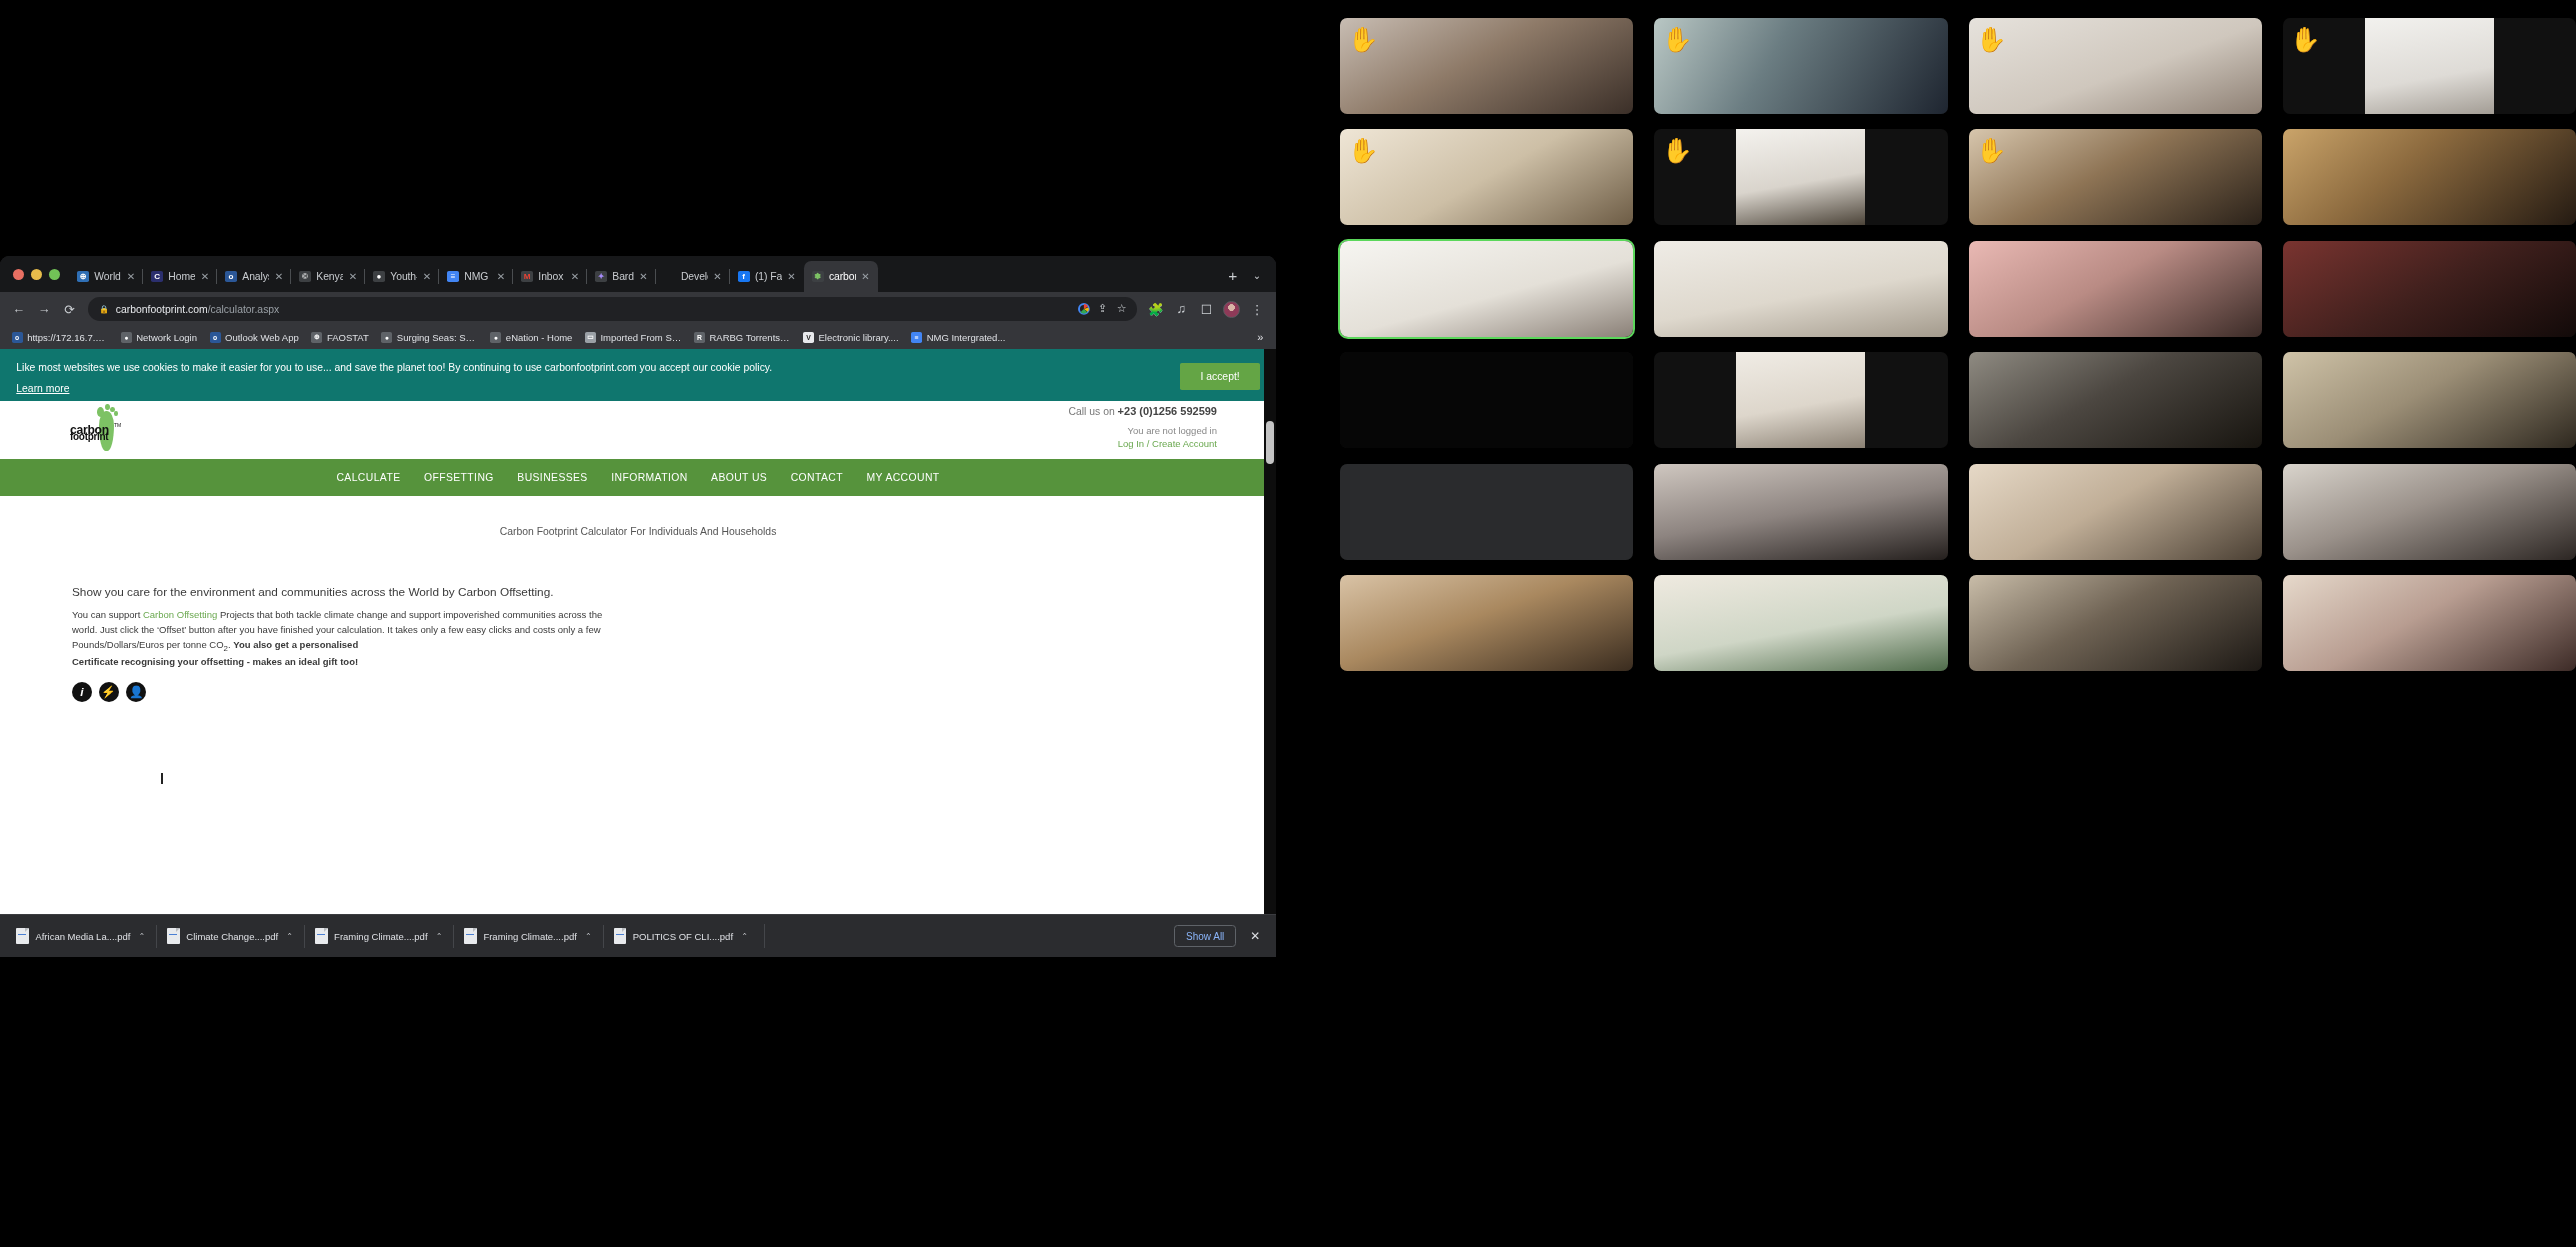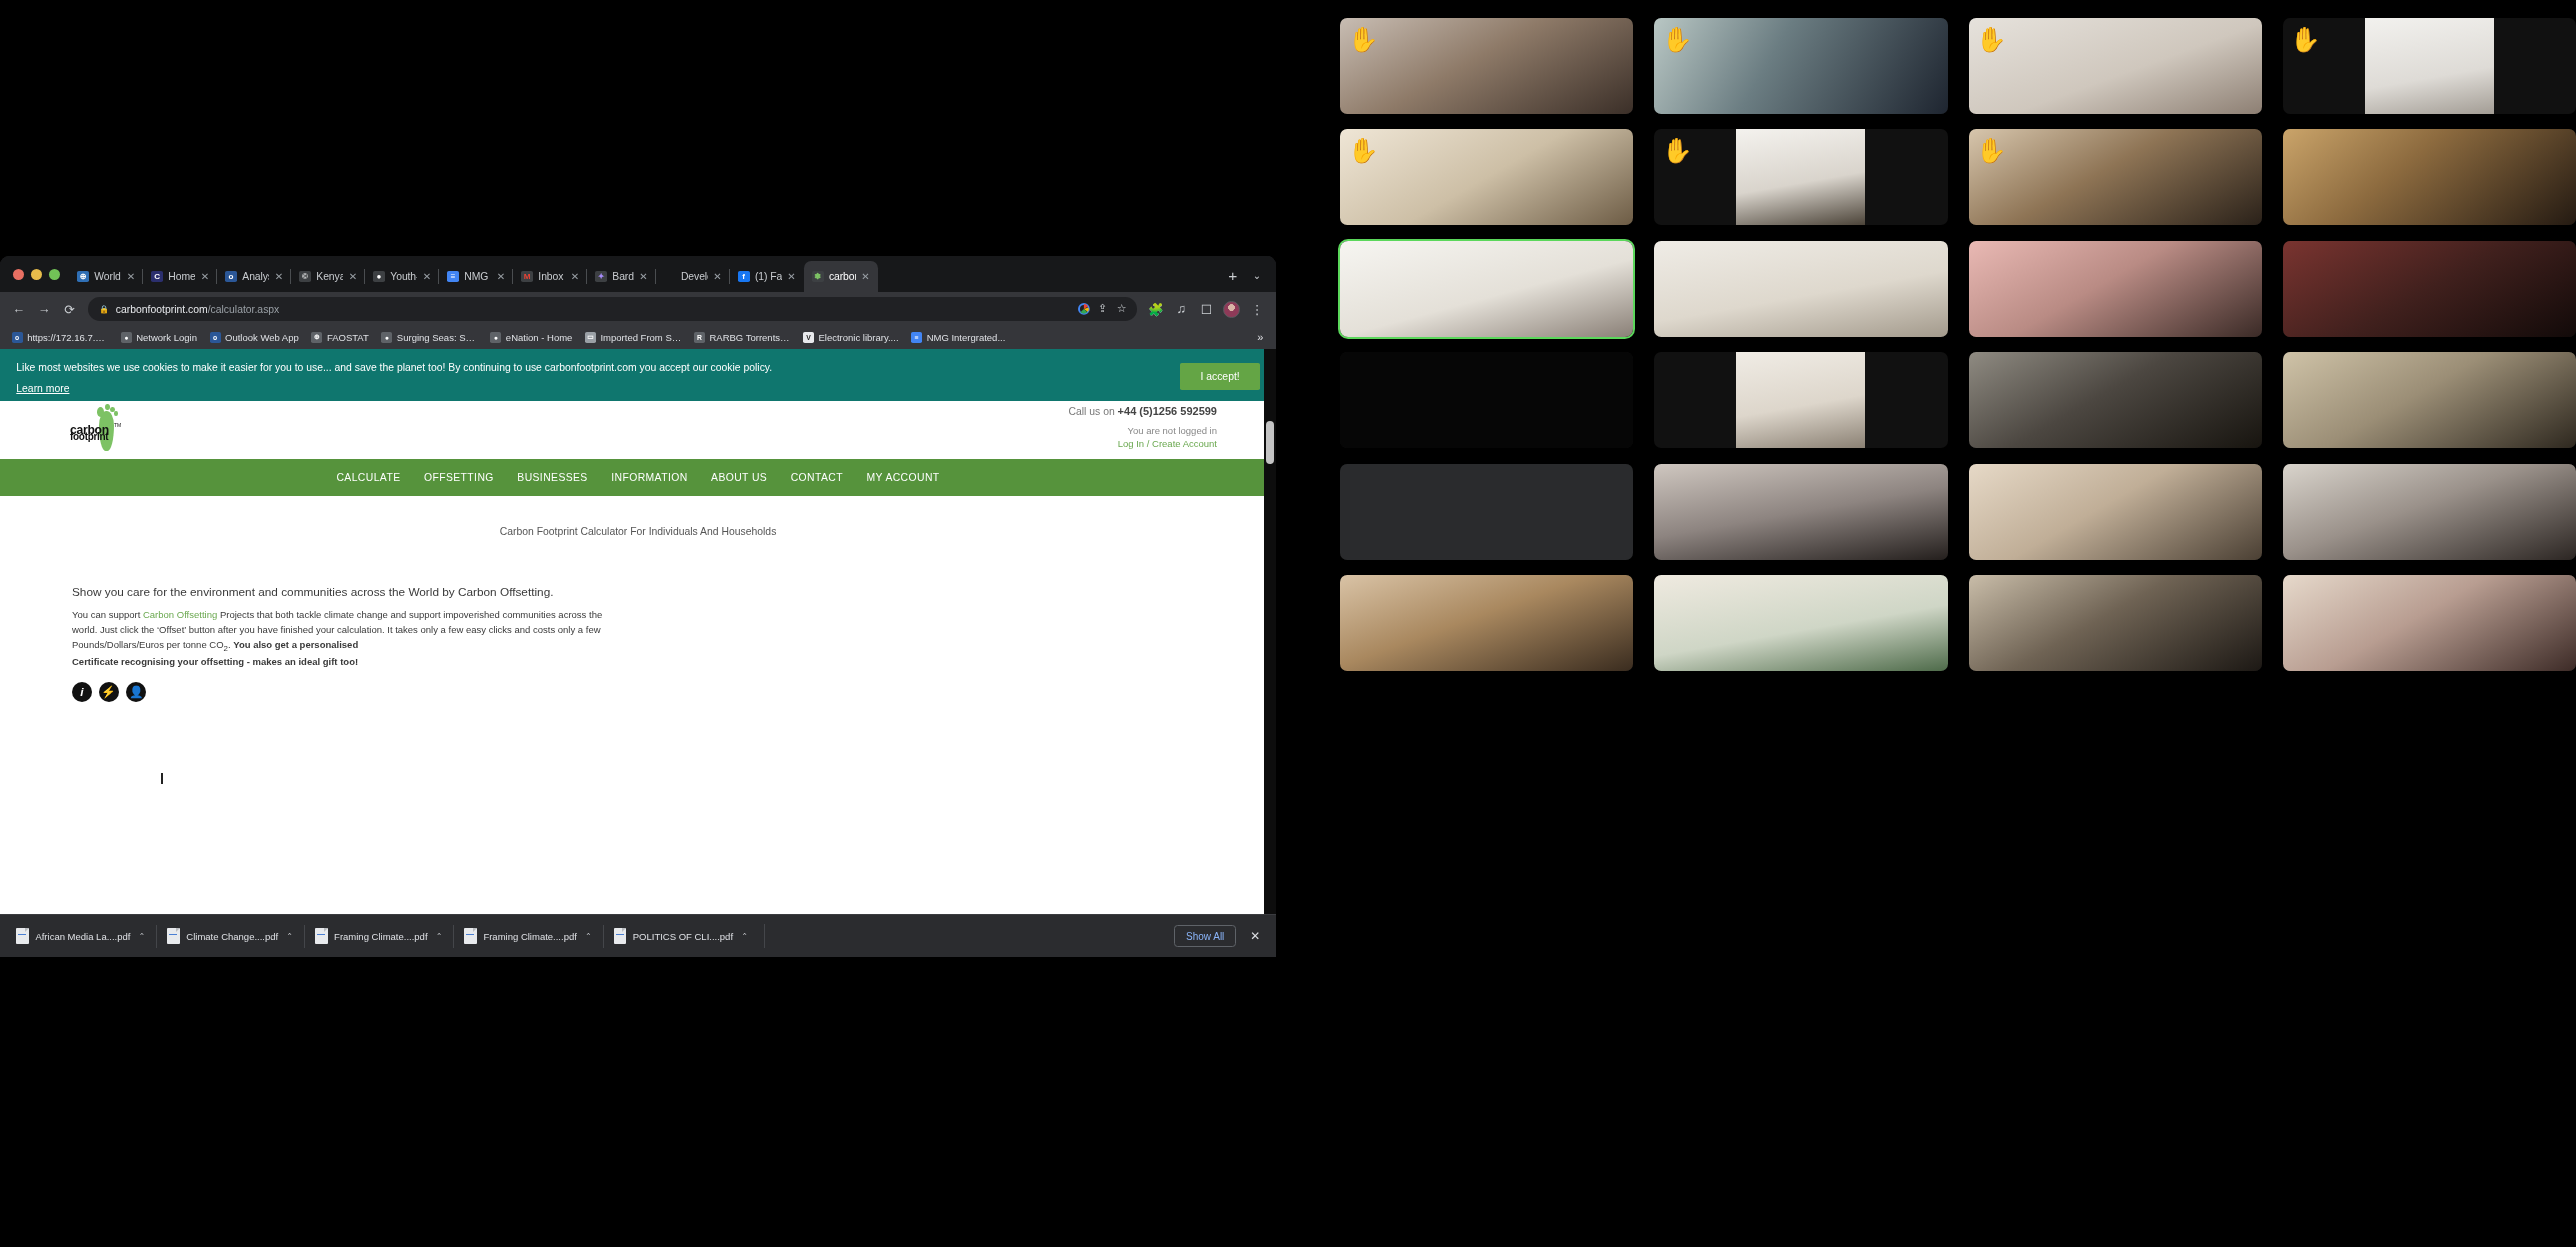--- a/index.html
+++ b/index.html
@@ -378,21 +378,21 @@
               <div class="t1"></div>
               <div class="t2"></div>
               <div class="t3"></div>
               <div class="t4"></div>
           </div>
           <div class="lbl1">carbon</div>
           <div class="tm">TM</div>
           <div class="lbl2">footprint</div>
         </div>
         <div class="hdr-right">
-          <div class="callus"><span>Call us on </span><b>+44 (5)1256 592599</b></div>
+          <div class="callus"><span>Call us on </span><b>+23 (0)1256 592599</b></div>
           <div class="notlogged">You are not logged in</div>
           <div class="loginlink">Log In / Create Account</div>
         </div>
       </div>
 
       <div class="navbar" id="navbar">
           <a class="navitem" href="#" style="text-decoration: none;">CALCULATE</a>
           <a class="navitem" href="#" style="text-decoration: none;">OFFSETTING</a>
           <a class="navitem" href="#" style="text-decoration: none;">BUSINESSES</a>
           <a class="navitem" href="#" style="text-decoration: none;">INFORMATION</a>

